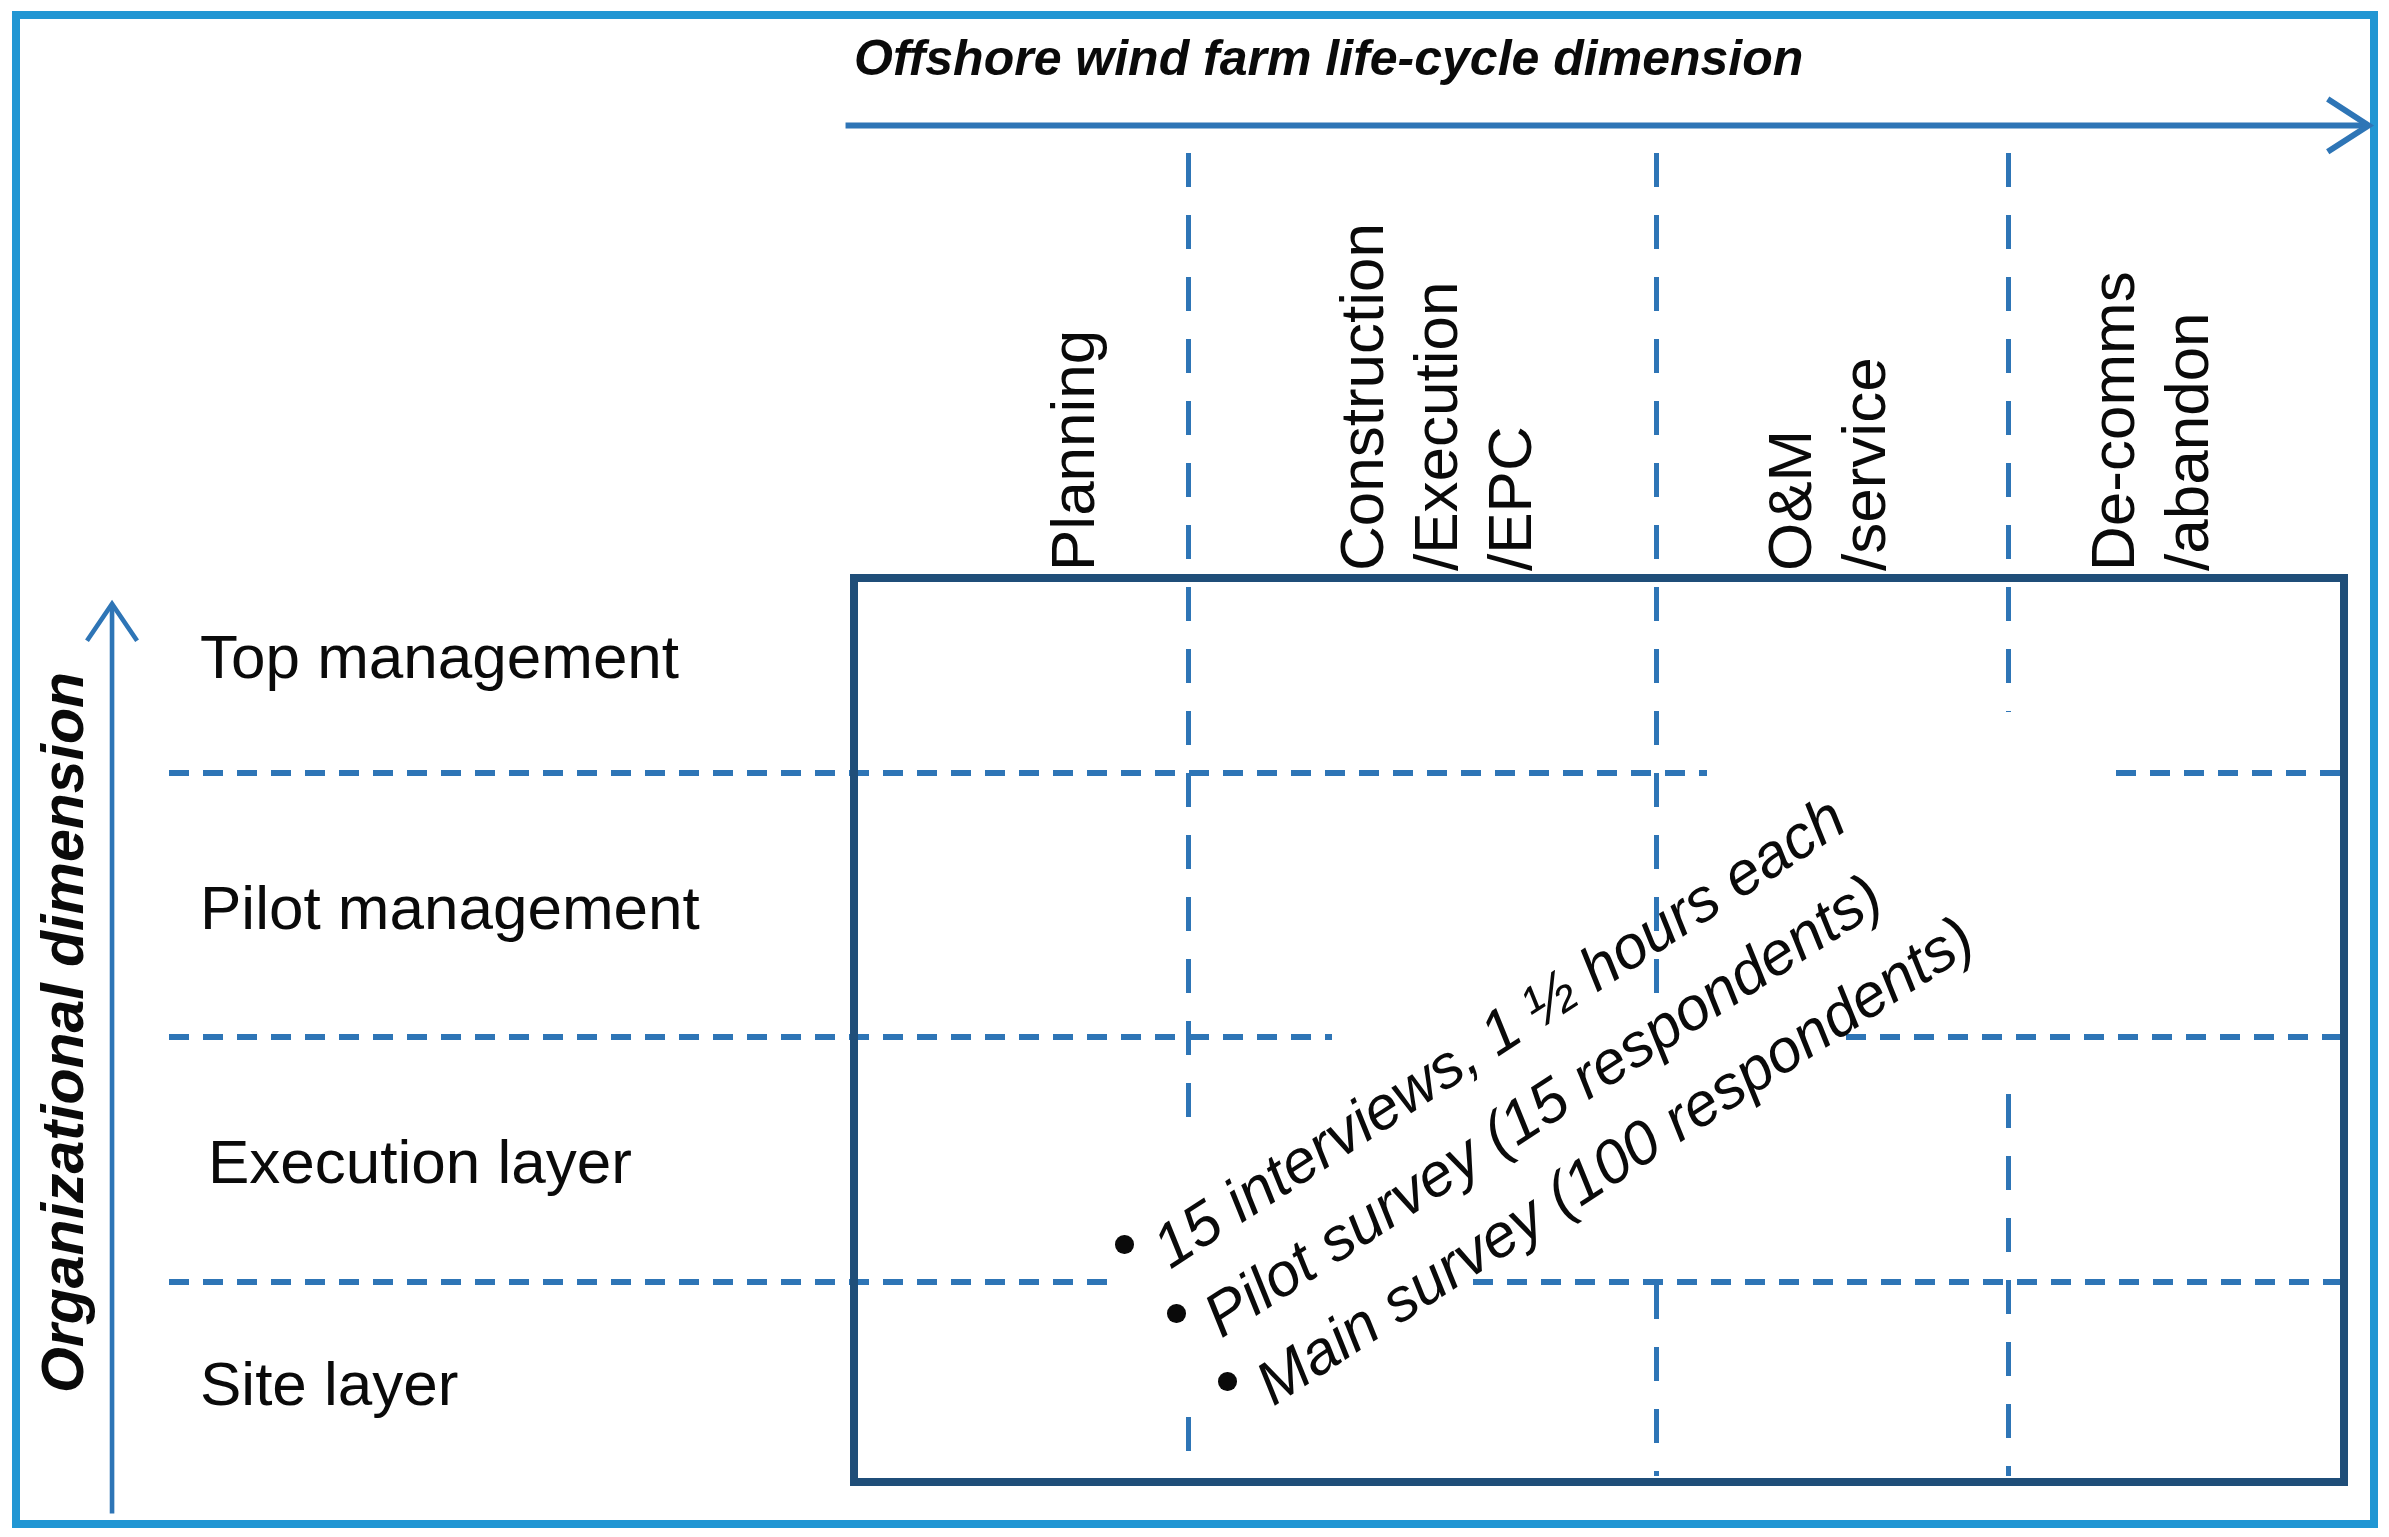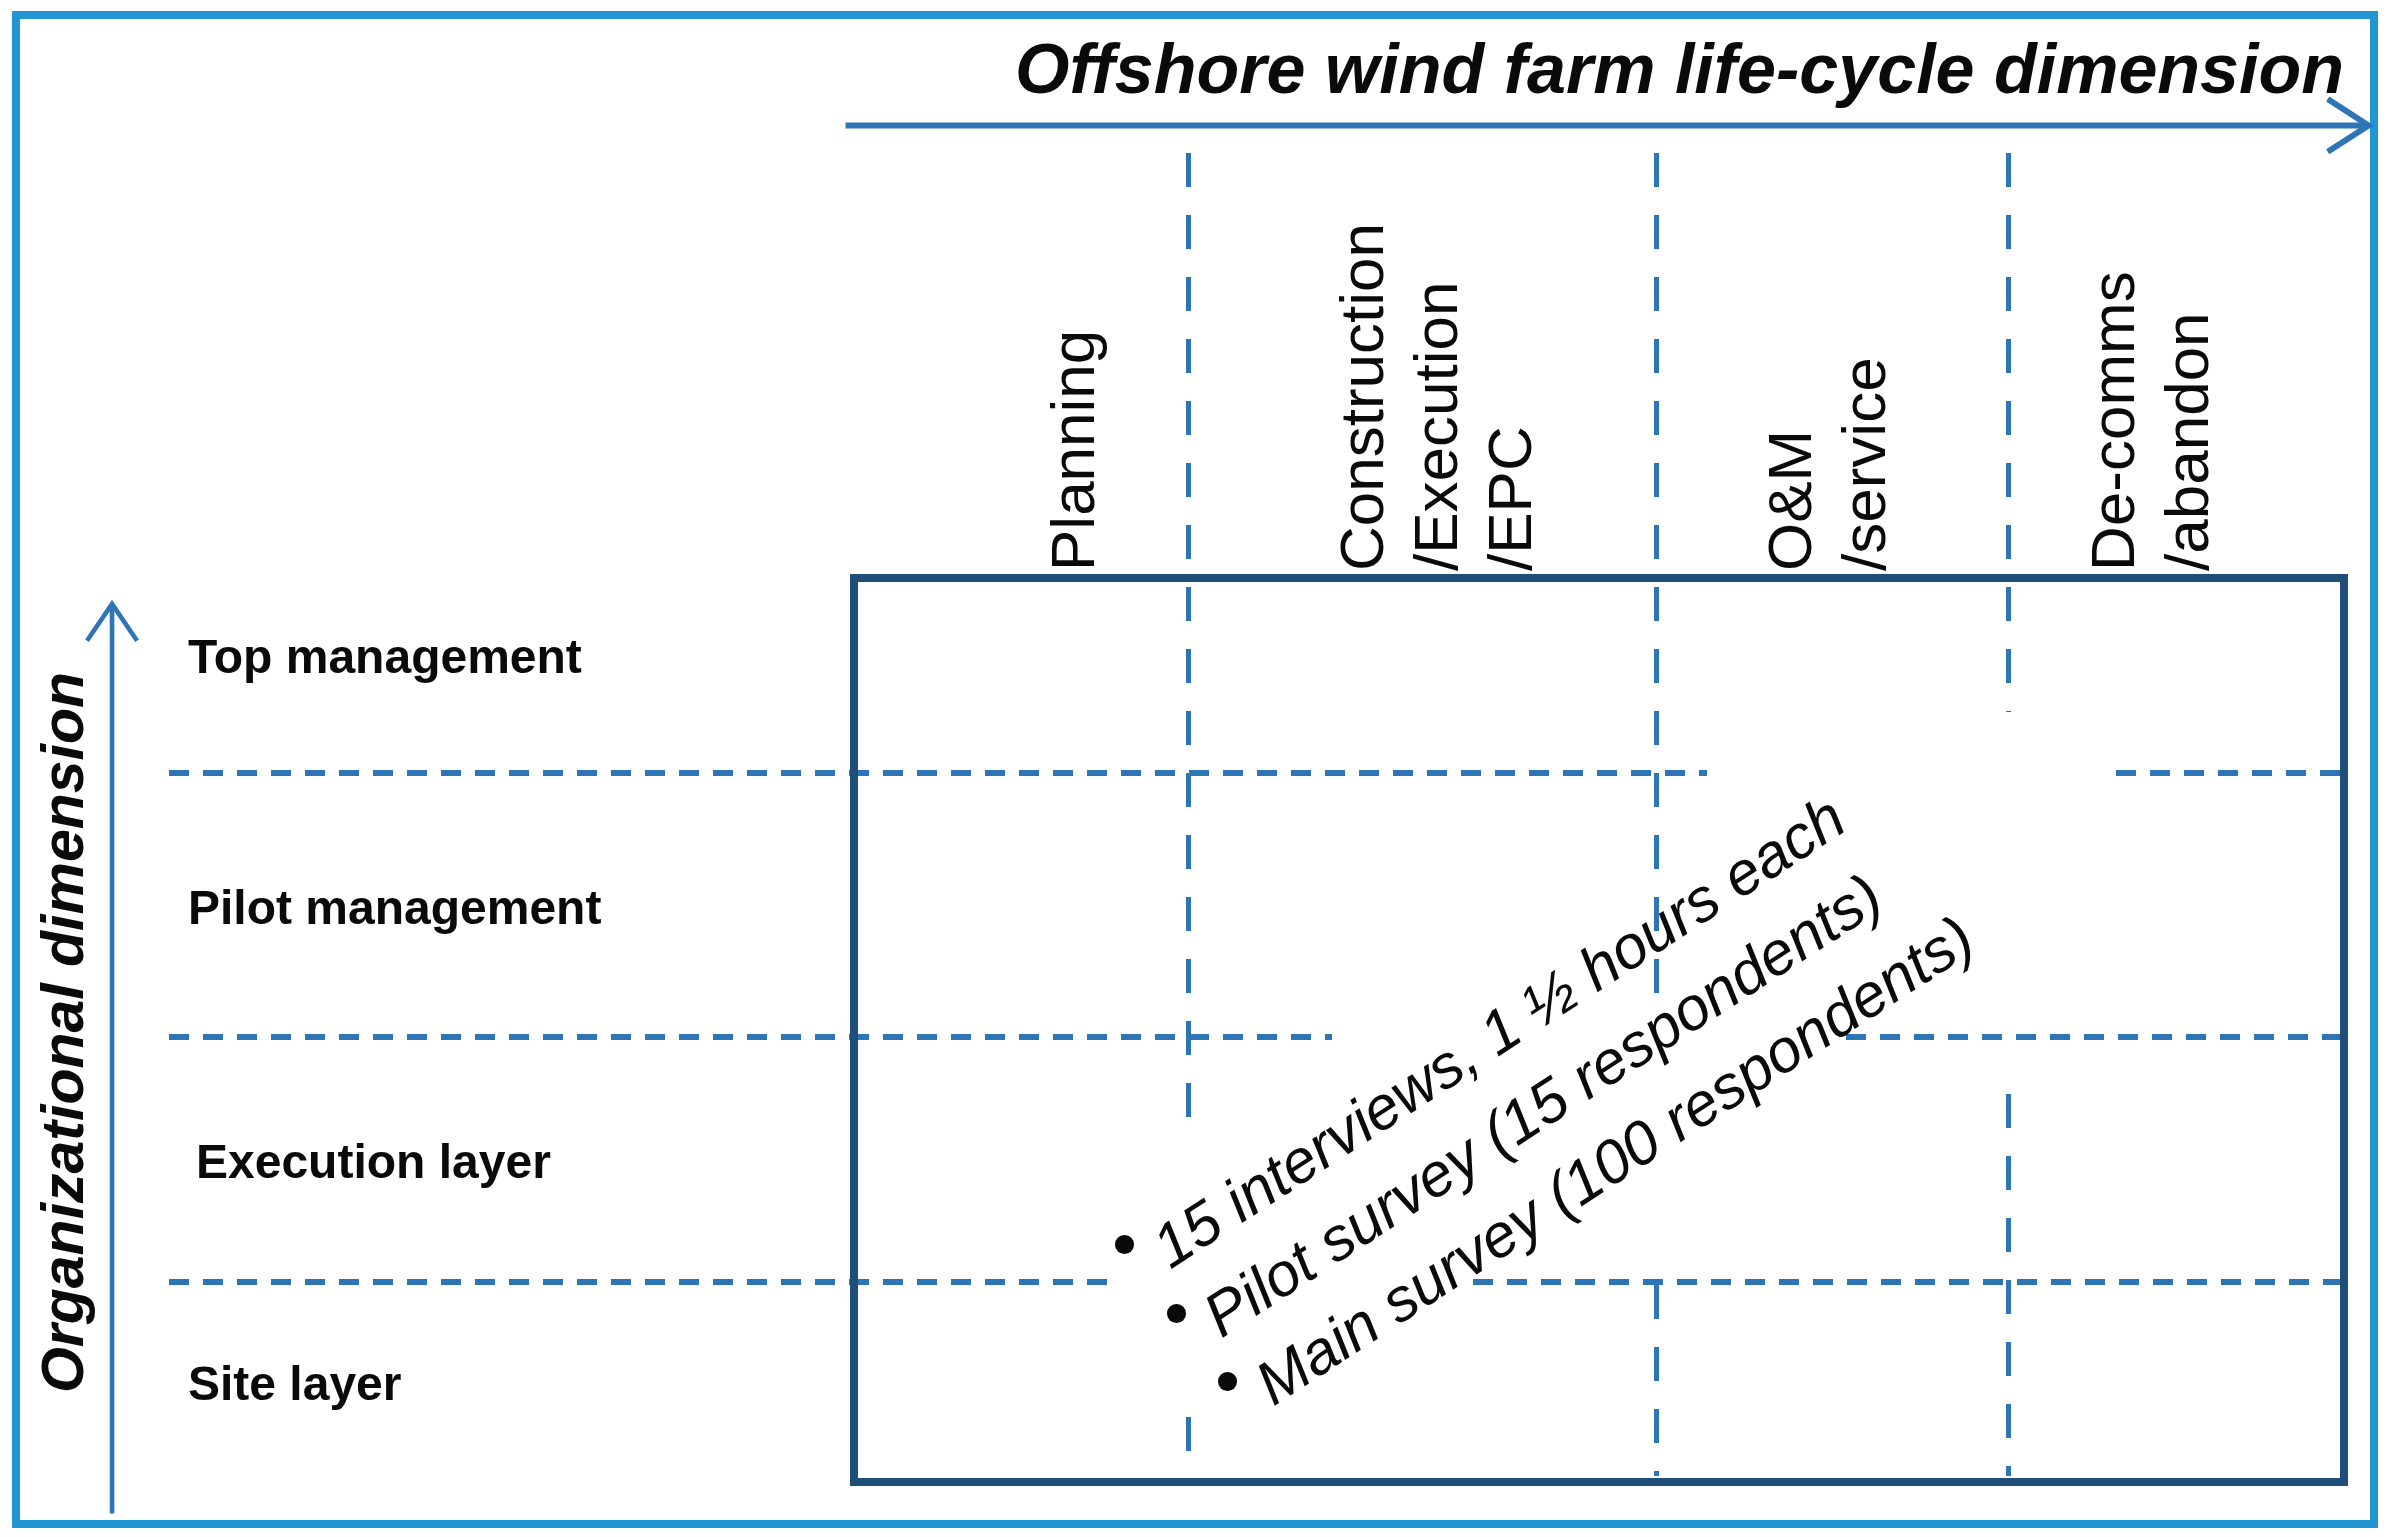--- a/index.html
+++ b/index.html
@@ -3,28 +3,28 @@
 <meta charset="utf-8">
 <style>
   html,body{margin:0;padding:0;background:#ffffff;}
   #stage{position:relative;width:2389px;height:1538px;background:#ffffff;overflow:hidden;
          font-family:"Liberation Sans",sans-serif;color:var(--text,#0a0a0a);}
   .abs{position:absolute;}
   #outer-frame{left:12px;top:10.5px;width:2366px;height:1517px;box-sizing:border-box;
                border:8.6px solid var(--outer-frame,#2196d3);}
   #matrix-box{left:850px;top:574px;width:1498px;height:912px;box-sizing:border-box;
               border:8.6px solid var(--matrix-border,#1f4e79);background:transparent;}
-  #x-axis-title{left:854px;top:29px;width:1490px;text-align:right;
-                font-size:70px;font-weight:bold;font-style:italic;white-space:nowrap;}
+  #x-axis-title{left:854px;top:29px;width:1490px;text-align:left;
+                font-size:50px;font-weight:bold;font-style:italic;white-space:nowrap;}
   #y-axis-title{left:29px;top:1504px;width:943px;text-align:center;
                 font-size:59px;font-weight:bold;font-style:italic;white-space:nowrap;
                 transform-origin:0 0;transform:rotate(-90deg);}
   .col-header{top:571px;width:409px;font-size:62px;line-height:74px;text-align:left;
               transform-origin:0 0;transform:rotate(-90deg);white-space:nowrap;}
-  .row-label{left:188px;font-size:48px;line-height:69px;white-space:nowrap;font-weight:bold;}
+  .row-label{left:200px;font-size:62px;line-height:69px;white-space:nowrap;}
   .hseg{height:6px;background:repeating-linear-gradient(90deg,
         var(--dashed-line,#2e75b6) 0 20px,transparent 20px 34px);}
   .vseg{width:4.6px;background:repeating-linear-gradient(180deg,
         var(--dashed-line,#2e75b6) 0 34px,transparent 34px 62px);}
   .bullet{width:18.5px;height:18.5px;border-radius:50%;background:#0a0a0a;}
   .diag{font-size:61px;font-style:italic;white-space:nowrap;line-height:1;
         transform-origin:0 50%;transform:rotate(-33deg);}
   svg{display:block;}
 </style>
 </head>

